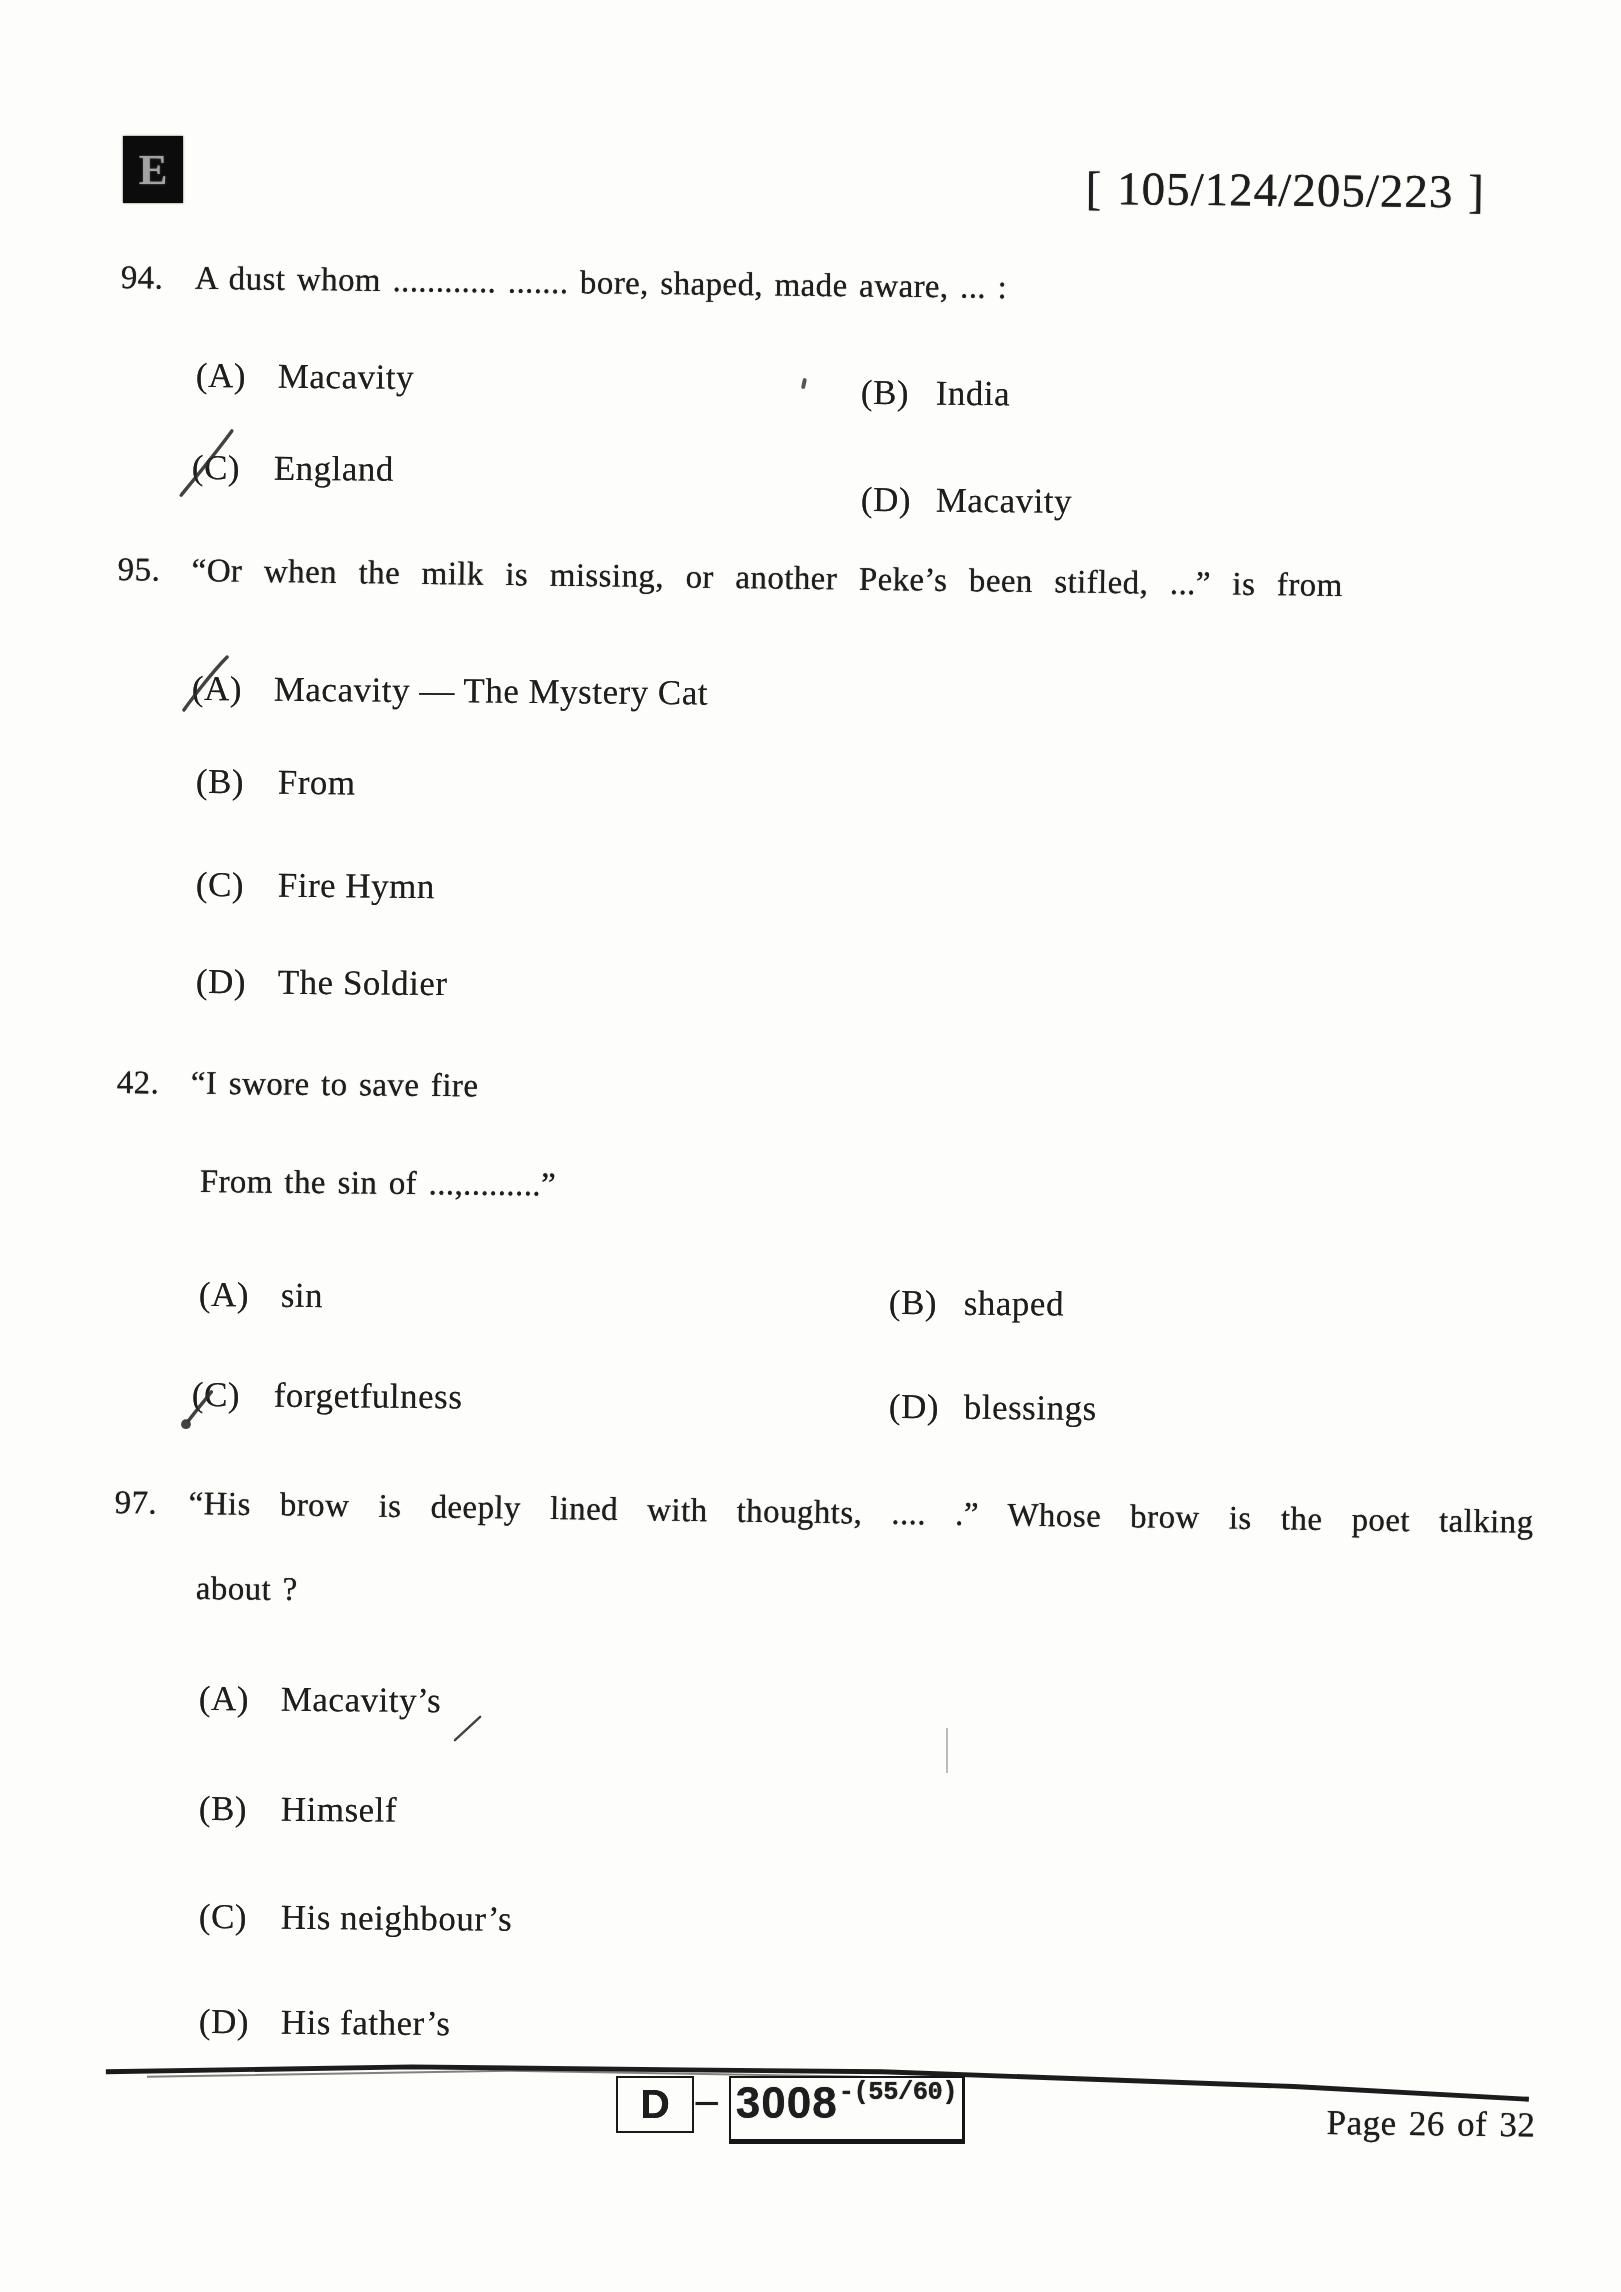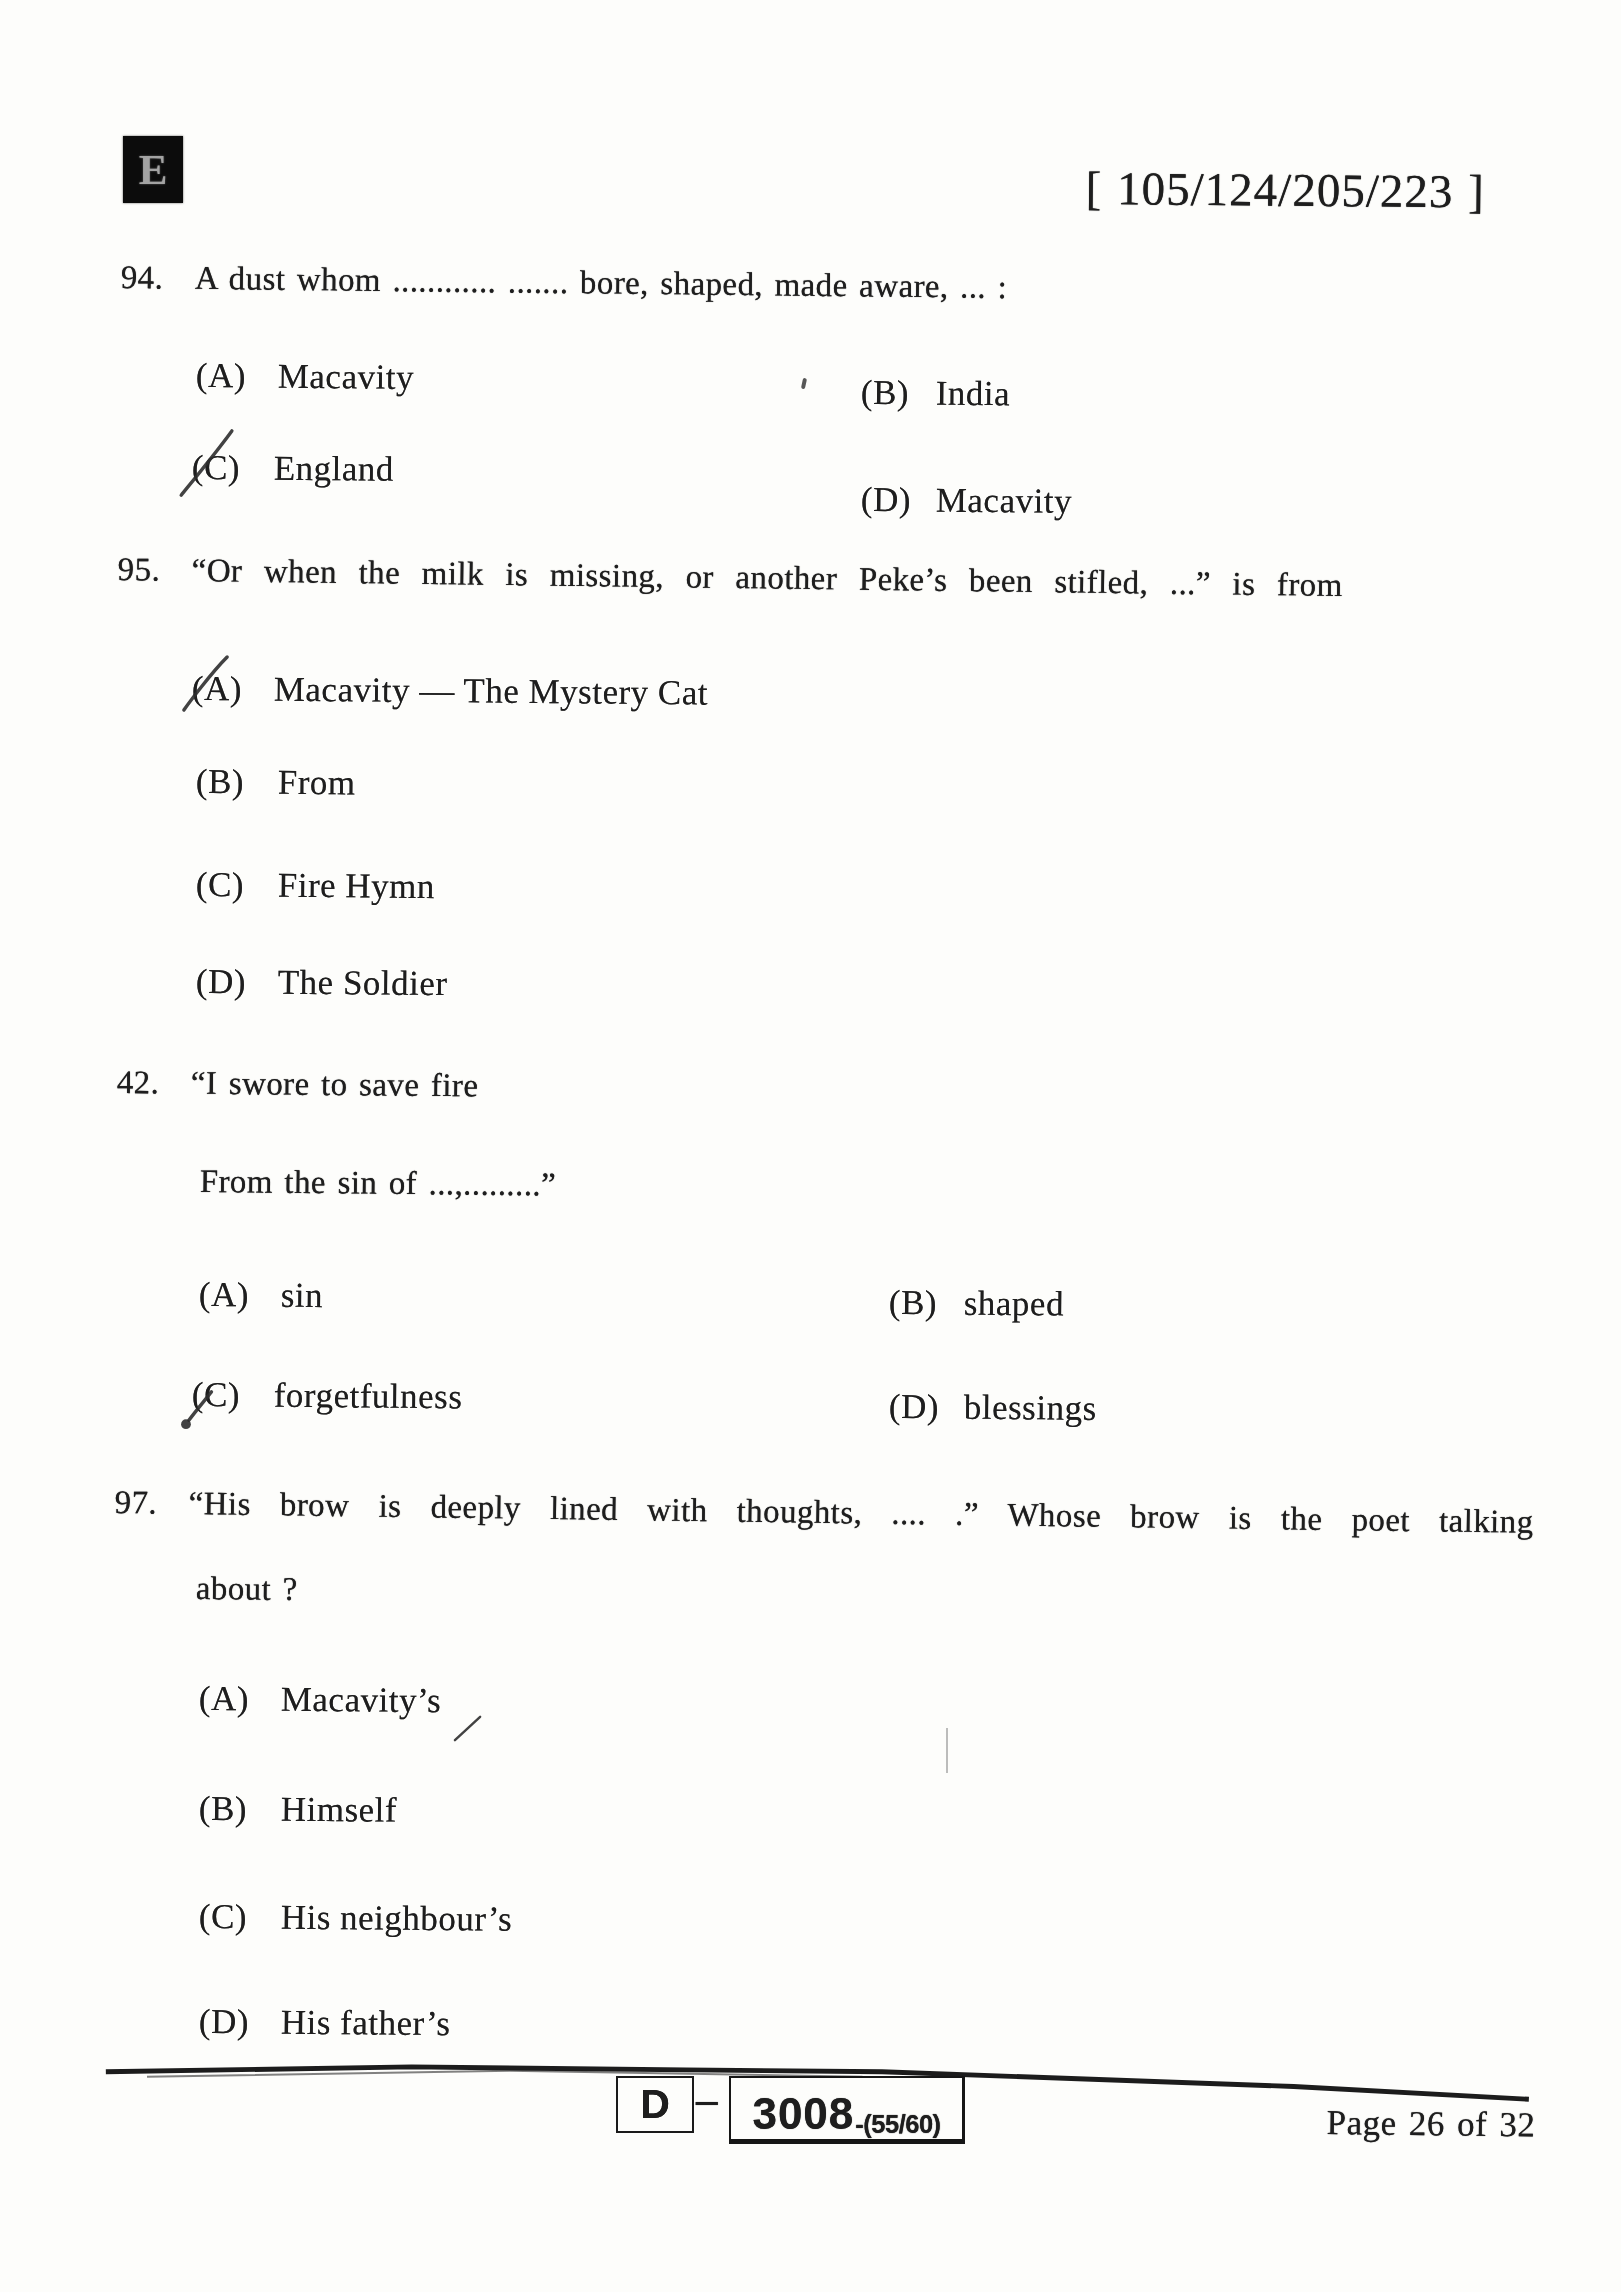--- a/index.html
+++ b/index.html
@@ -59,24 +59,24 @@
   .set-box{
     left:616px;top:2076px;width:74px;height:53px;background:#fdfdfb;
     border:2.9px solid #1a1a1a;display:flex;align-items:center;justify-content:center;
     z-index:2;
   }
   .set-box span{font-family:"Liberation Sans",sans-serif;font-size:41px;font-weight:700;text-shadow:0 0 0.6px #111;}
   .footer-dash{left:696px;top:2074px;font-size:43px;font-weight:700;z-index:2;text-shadow:0 0 0.8px #111;}
   .code-box{
     left:729px;top:2076px;width:231px;height:61px;background:#fdfdfb;
     border:2.9px solid #161616;border-bottom-width:5.9px;border-right-width:3.9px;
-    display:flex;align-items:flex-end;justify-content:center;z-index:2;
+    display:flex;align-items:flex-start;justify-content:center;z-index:2;
   }
   .code-box .code-main{font-family:"Liberation Sans",sans-serif;font-size:44px;font-weight:700;letter-spacing:1px;text-shadow:0 0 0.7px #111;}
-  .code-box .code-suffix{font-family:Liberation Sans, sans-serif;font-size:25.5px;font-weight:700;letter-spacing:-0.5px;text-shadow:0 0 1px #111;margin-left:1px;}
+  .code-box .code-suffix{font-family:Liberation Mono, monospace;font-size:25.5px;font-weight:700;letter-spacing:-0.5px;text-shadow:0 0 1px #111;margin-left:1px;}
   .page-indicator{
     left:1327px;top:2103px;font-size:35px;letter-spacing:0.5px;word-spacing:2.9px;
     text-shadow:0 0 0.8px rgba(10,10,10,.85);
     transform:rotate(.7deg);transform-origin:left top;white-space:nowrap;
   }
 </style>
 </head>
 <body>
 
 <div class="sheet">

